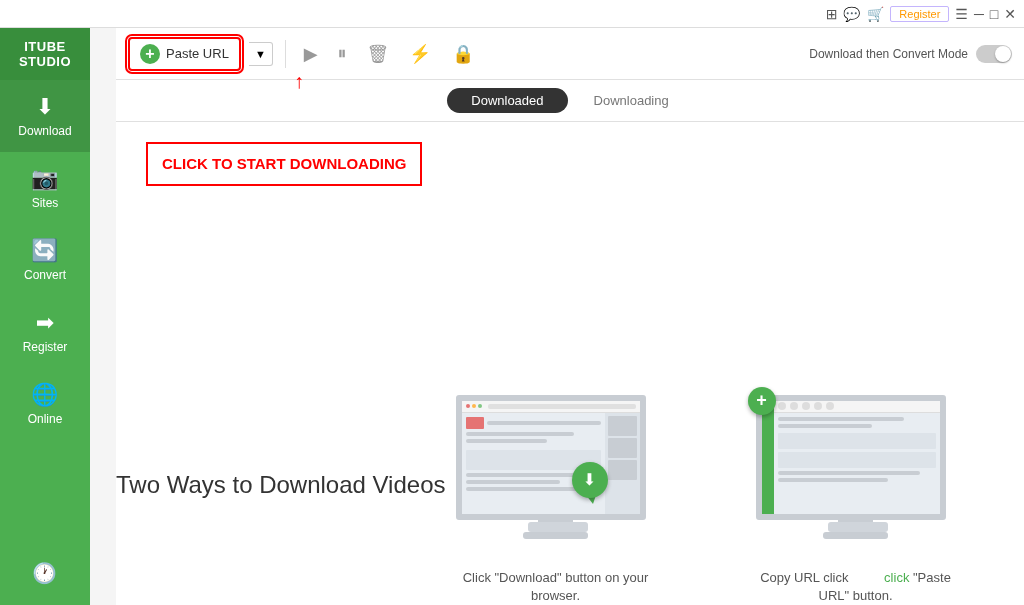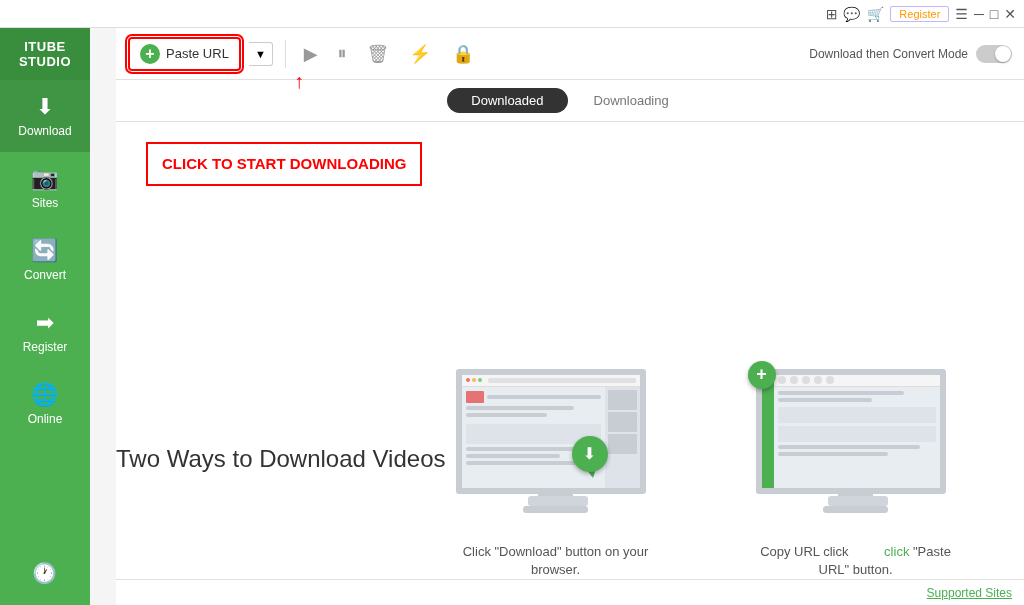--- a/index.html
+++ b/index.html
@@ -307,18 +307,15 @@
             </div>
             <div class="way-caption">
               <span>Copy URL click </span><span style="color:#4caf50;margin-left:32px;">click</span><span> "Paste URL" button.</span>
             </div>
           </div>
 
         </div>
       </div>
     </div>
 
-    <div class="footer">
-      <span class="supported-sites-link">Supported Sites</span>
-    </div>
 
   </div>
 </div>
 
 </body></html>

